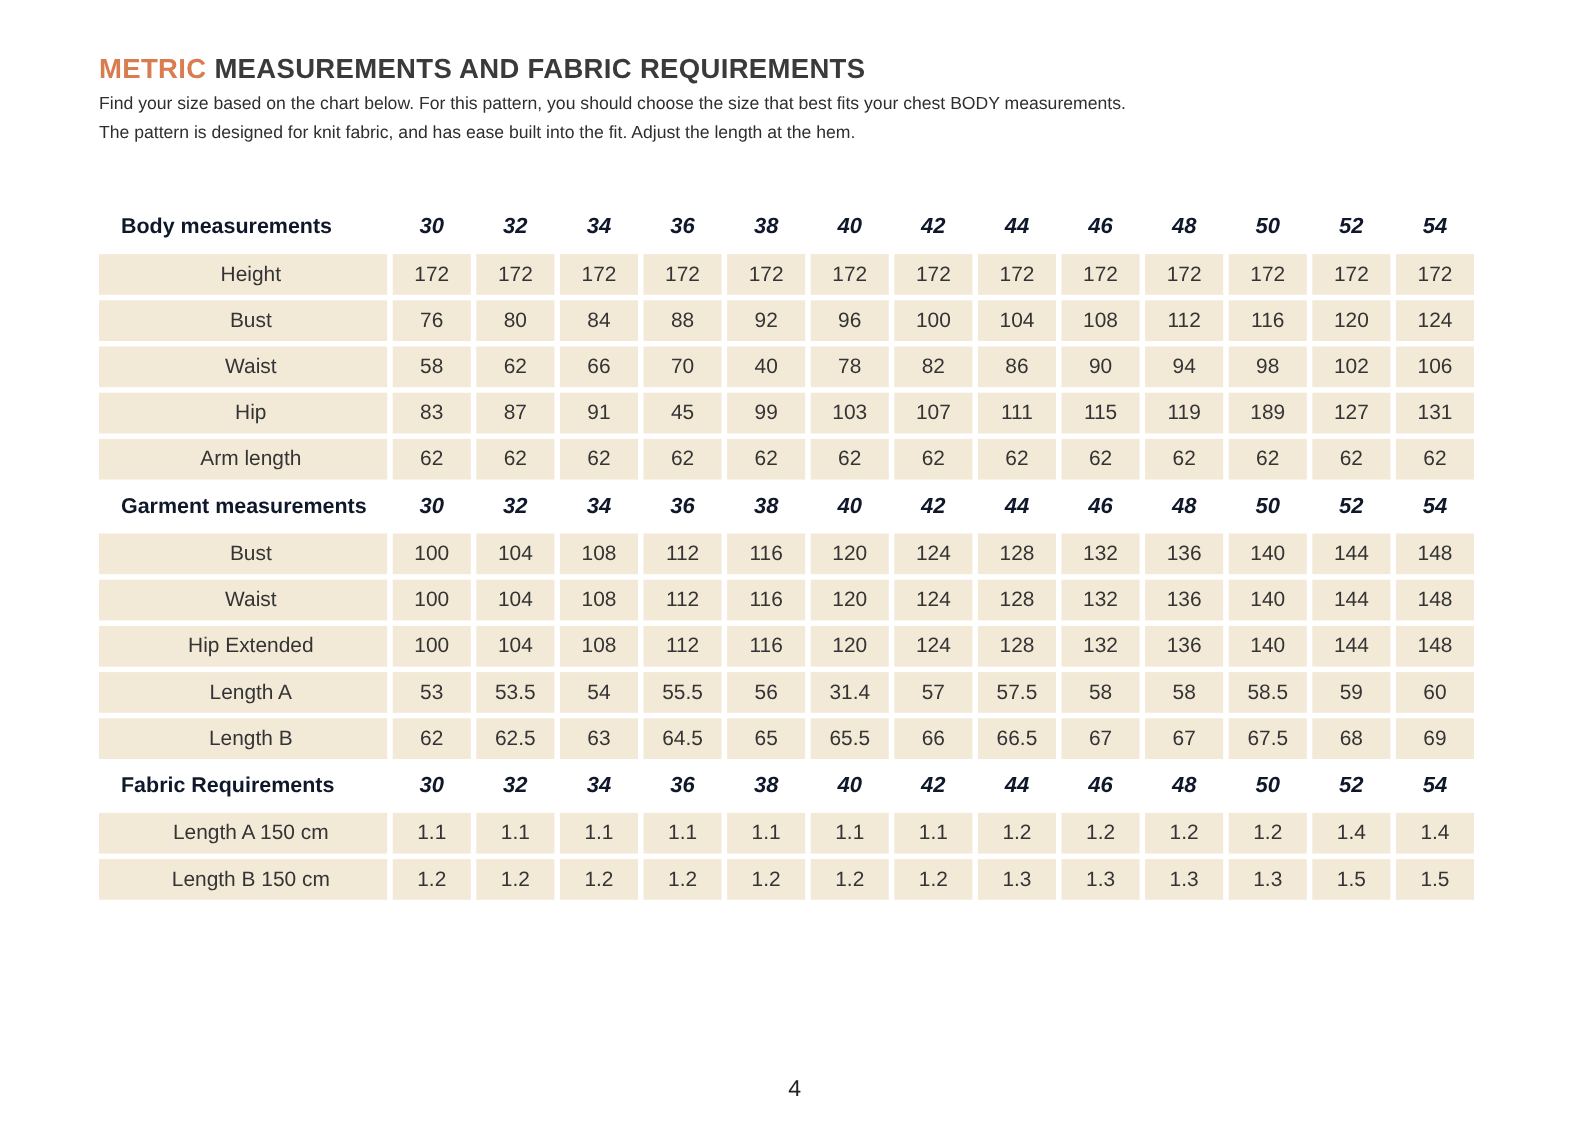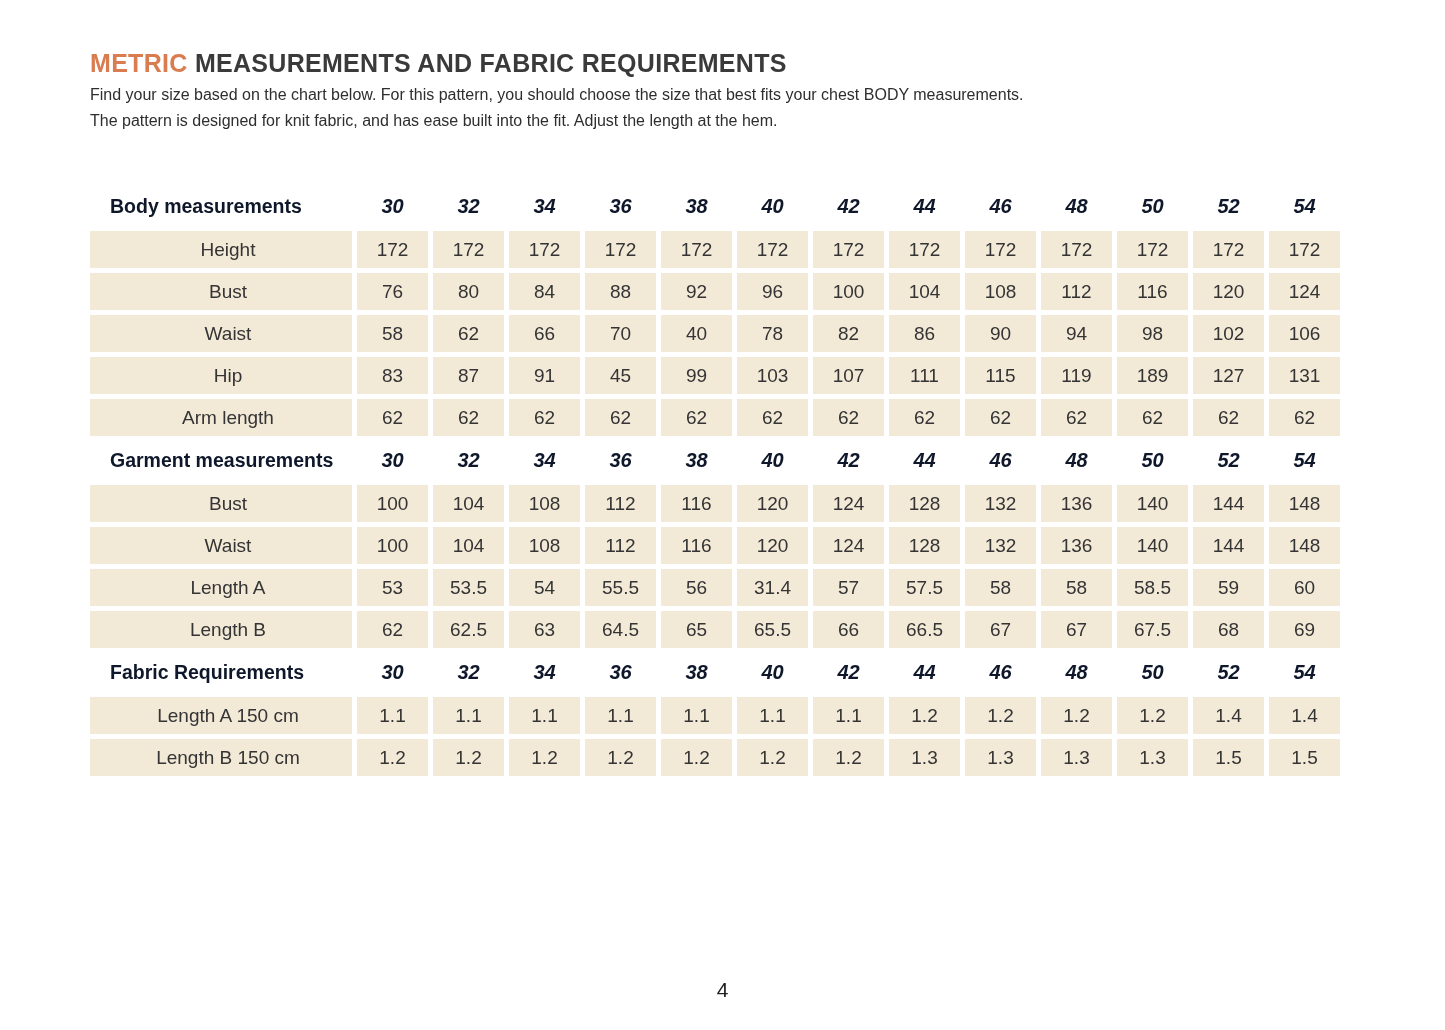--- a/index.html
+++ b/index.html
@@ -253,20 +253,36 @@
             <td class="value-cell">120</td>
             <td class="value-cell">124</td>
             <td class="value-cell">128</td>
             <td class="value-cell">132</td>
             <td class="value-cell">136</td>
             <td class="value-cell">140</td>
             <td class="value-cell">144</td>
             <td class="value-cell">148</td>
           </tr>
           <tr class="data-row">
+            <td class="label-cell">Hip Extended</td>
+            <td class="value-cell">100</td>
+            <td class="value-cell">104</td>
+            <td class="value-cell">108</td>
+            <td class="value-cell">112</td>
+            <td class="value-cell">116</td>
+            <td class="value-cell">120</td>
+            <td class="value-cell">124</td>
+            <td class="value-cell">128</td>
+            <td class="value-cell">132</td>
+            <td class="value-cell">136</td>
+            <td class="value-cell">140</td>
+            <td class="value-cell">144</td>
+            <td class="value-cell">148</td>
+          </tr>
+          <tr class="data-row">
             <td class="label-cell">Length A</td>
             <td class="value-cell">53</td>
             <td class="value-cell">53.5</td>
             <td class="value-cell">54</td>
             <td class="value-cell">55.5</td>
             <td class="value-cell">56</td>
             <td class="value-cell">31.4</td>
             <td class="value-cell">57</td>
             <td class="value-cell">57.5</td>
             <td class="value-cell">58</td>

